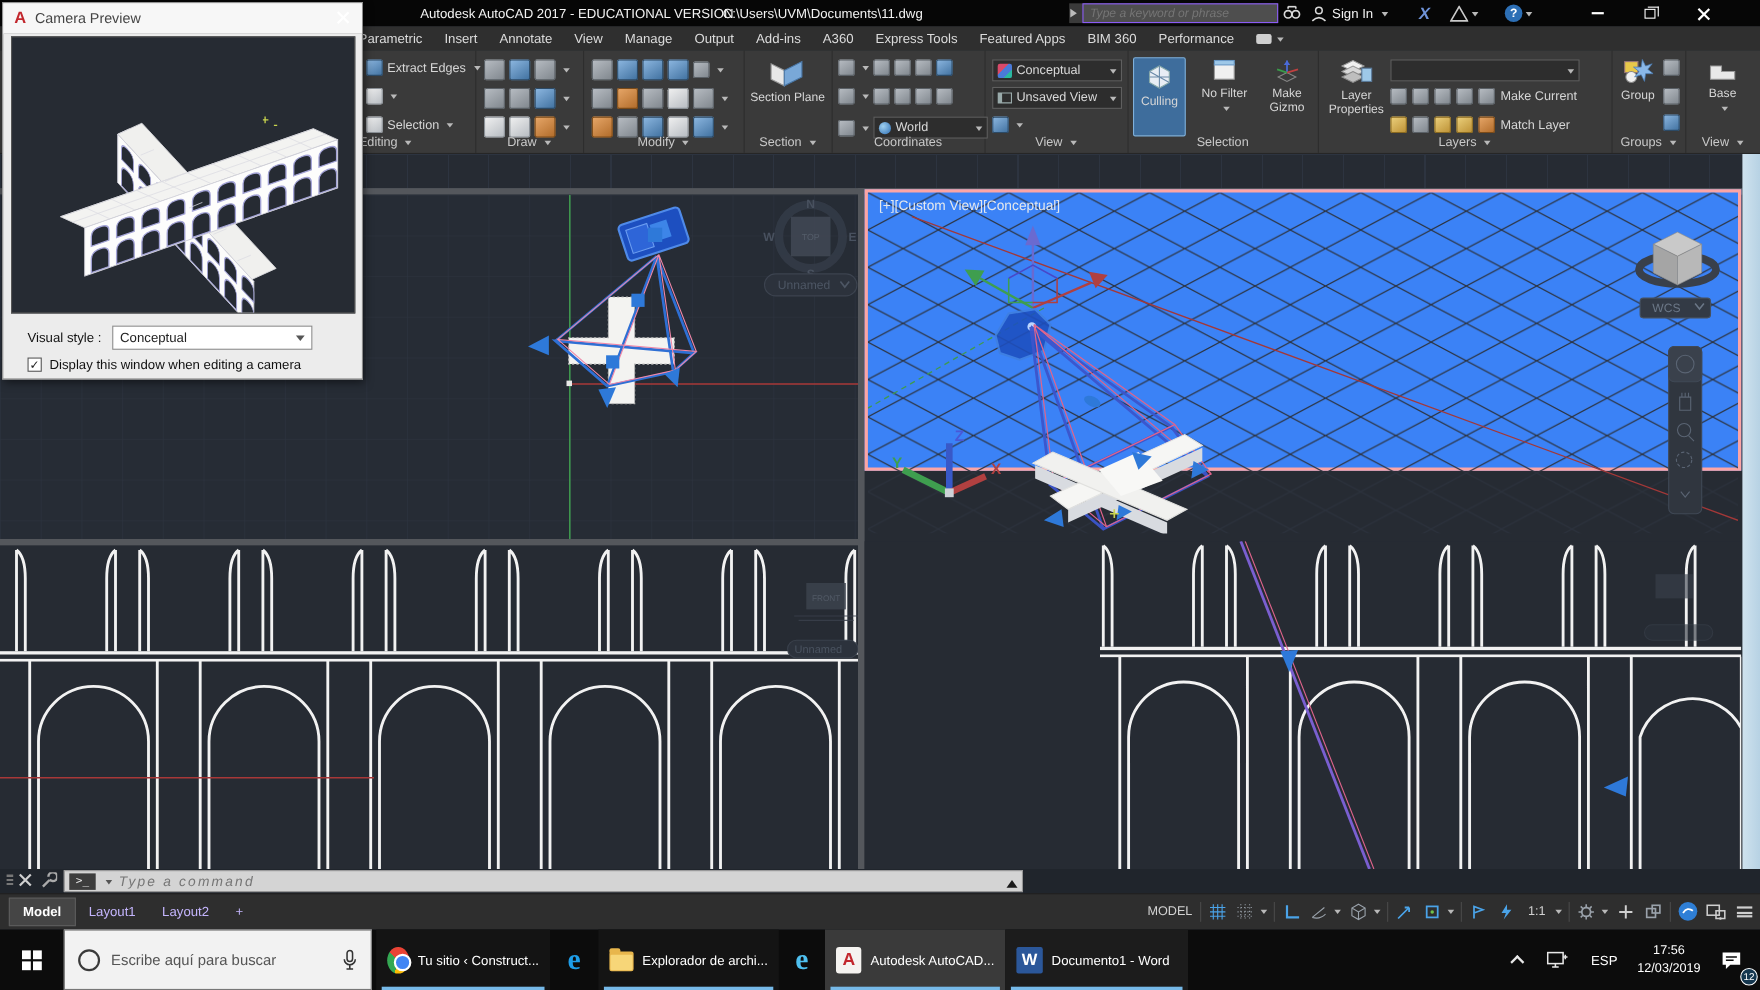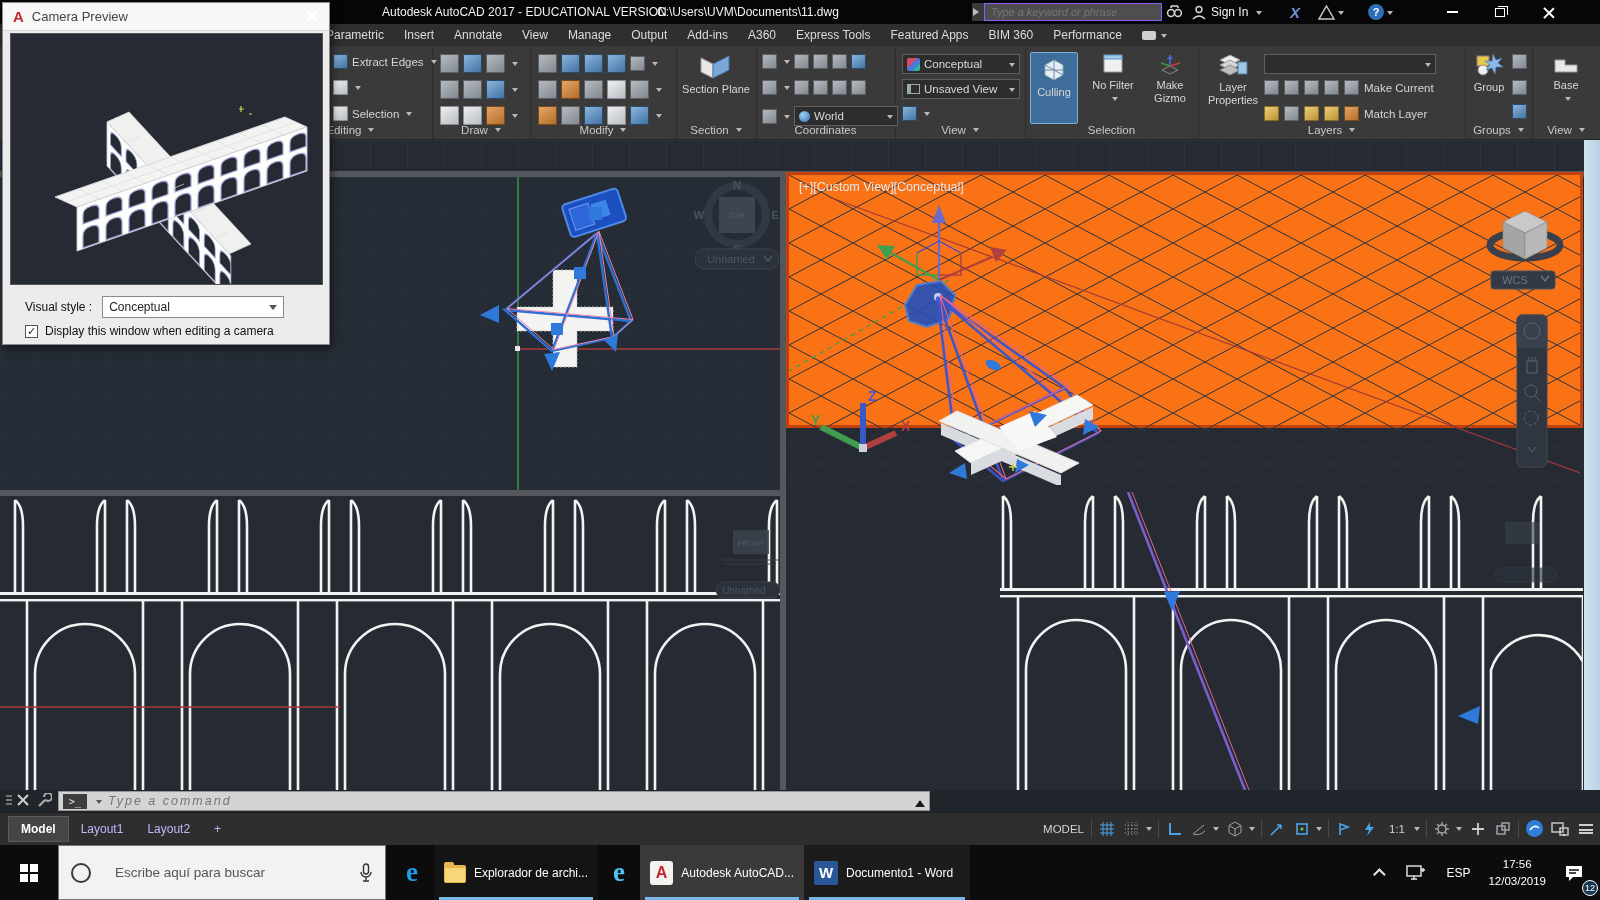--- a/index.html
+++ b/index.html
@@ -43,21 +43,21 @@
   #camtitle{left:0;top:0;width:100%;height:28px;background:#f7f7f7;display:flex;align-items:center;padding:0 10px;gap:8px;border-bottom:1px solid #d8d8d8}
   #camtitle .ttl{font-size:13px;color:#444}
   #camprev{left:7px;top:30px;width:313px;height:252px;background:#262b33;border:1px solid #555}
   .dlgrow{font-size:12px;color:#111;display:flex;align-items:center}
   #vsselect{width:182px;height:22px;background:#fff;border:1px solid #8a8a8a;display:flex;align-items:center;font-size:12px;color:#222;padding:0 6px}
   #camchk{width:13px;height:13px;border:1px solid #555;background:#fff;display:flex;align-items:center;justify-content:center;font-size:11px;color:#222}
   
   #sliver{left:0;top:140px;width:1584px;height:32px;background-color:#262b33;background-image:repeating-linear-gradient(to right,#2d3440 0 1px,transparent 1px 37px),repeating-linear-gradient(to bottom,#2d3440 0 1px,transparent 1px 37px)}
   .divbar{background:#54575c}
   #vp-tl{left:0;top:177px;width:780px;height:313px;background:#262c35}
-  #vp-tr{left:786px;top:172px;width:797px;height:256px;border:3px solid #c2410c;background:#f97316}
+  #vp-tr{left:786px;top:172px;width:797px;height:256px;border:3px solid #fca5a5;background:#3b82f6}
   #vp-bl{left:0;top:496px;width:780px;height:294px;background:#262b33}
   #vp-br{left:786px;top:492px;width:797px;height:298px;background:#262b33}
   #edgestrip{left:1584px;top:140px;width:16px;height:672px;background:linear-gradient(to right,#cfe2ee,#b7d2e4)}
   
   #cmdrow{left:0;top:790px;width:1600px;height:22px;background:#20252c}
   #cmdbar{left:58px;top:1px;width:872px;height:20px;background:#d4d4d4;border:1px solid #969696;display:flex;align-items:center;gap:6px;padding:0 4px}
   #cmdchip{width:24px;height:15px;background:#3d3d3d;color:#e8e8e8;font-size:10px;display:flex;align-items:center;justify-content:center;font-family:"DejaVu Sans Mono",monospace}
   #cmdrow input{flex:1;border:none;outline:none;background:transparent;font-style:italic;font-size:12.5px;color:#6e6e6e;font-family:"Liberation Sans",sans-serif;letter-spacing:2px}
   .uptri{width:0;height:0;border:5px solid transparent;border-bottom:7px solid #1a1a1a}
   
@@ -70,21 +70,21 @@
   .sbtxt{font-size:11.5px;color:#d2d2d2;padding:0 4px}
   .bar3{width:14px;height:10px;border-top:2px solid #cfcfcf;border-bottom:2px solid #cfcfcf;position:relative}
   .bar3:before{content:"";position:absolute;left:0;top:3px;width:14px;height:2px;background:#cfcfcf}
   
   #taskbar{left:0;top:845px;width:1600px;height:55px;background:#0c0c0c;display:flex;align-items:stretch}
   .tbtn{display:flex;align-items:center;gap:8px;padding:0 10px;position:relative;color:#fff;font-size:12px;white-space:nowrap;overflow:hidden}
   .uline{position:absolute;bottom:0;left:5px;right:5px;height:3px;background:#76b9e8}
   #winlogo{width:58px;display:flex;align-items:center;justify-content:center}
   .wgrid{display:grid;grid-template-columns:8px 8px;grid-template-rows:8px 8px;gap:2px}
   .wgrid div{background:#fff}
-  #tsearchbox{width:328px;background:#f2f2f2;border:1px solid #777;display:flex;align-items:center;gap:24px;padding:0 12px;color:#555;font-size:13.5px}
+  #tsearchbox{width:280px;background:#f2f2f2;border:1px solid #777;display:flex;align-items:center;gap:10px;padding:0 12px;color:#555;font-size:13.5px}
   .ring{width:20px;height:20px;border:2.5px solid #3a3a3a;border-radius:50%}
   .chromeball{width:24px;height:24px;border-radius:50%;background:conic-gradient(from -45deg,#ea4335 0 120deg,#4285f4 120deg 121deg,#fbbc05 121deg 240deg,#34a853 240deg 360deg);position:relative}
   .chromeball:after{content:"";position:absolute;left:6px;top:6px;width:12px;height:12px;border-radius:50%;background:#4285f4;border:2px solid #fff}
   .folder{width:24px;height:18px;background:#e8b64c;border-radius:2px;position:relative;margin-top:3px}
   .folder:before{content:"";position:absolute;left:0;top:-3px;width:10px;height:4px;background:#e8b64c;border-radius:2px 2px 0 0}
   .folder:after{content:"";position:absolute;left:1px;top:3px;right:1px;bottom:1px;background:#f7d678;border-radius:1px}
   .acadbox{width:24px;height:24px;background:#f5f3f0;border-radius:3px;display:flex;align-items:center;justify-content:center;color:#c2272d;font-weight:bold;font-size:16px}
   .wordbox{width:24px;height:24px;background:#2b579a;border-radius:2px;display:flex;align-items:center;justify-content:center;color:#fff;font-weight:bold;font-size:15px;position:relative}
   .eglyph{font-size:27px;font-weight:bold;color:#1e9de8;font-family:"Liberation Serif",serif}
   .eglyph.ie{color:#4fc0f0}
@@ -819,20 +819,25 @@
       </div>
     <div id="tsearchbox">
       <span class="ring"></span>
       <span style="flex:1">Escribe aquí para buscar</span>
       <svg width="14" height="20" viewBox="0 0 14 20">
           <rect x="4.5" y="1" width="5" height="10" rx="2.5" fill="none" stroke="#333" stroke-width="1.4"></rect>
           <path d="M2 9 a5 5 0 0 0 10 0 M7 14 v4 M4 18 h6" fill="none" stroke="#333" stroke-width="1.4"></path>
         </svg>
     </div>
     <div style="width:4px"></div>
+    <div class="tbtn" style="width:158px;background:#141414">
+      <span class="chromeball"></span>
+      <span>Tu sitio ‹ Construct...</span>
+        <span class="uline"></span>
+    </div>
     <div class="tbtn" style="width:44px;justify-content:center">
         <span class="eglyph">e</span>
       </div>
     <div class="tbtn" style="width:164px;background:#141414">
       <span class="folder"></span>
       <span>Explorador de archi...</span>
         <span class="uline"></span>
     </div>
     <div class="tbtn" style="width:42px;justify-content:center">
         <span class="eglyph ie">e</span>

